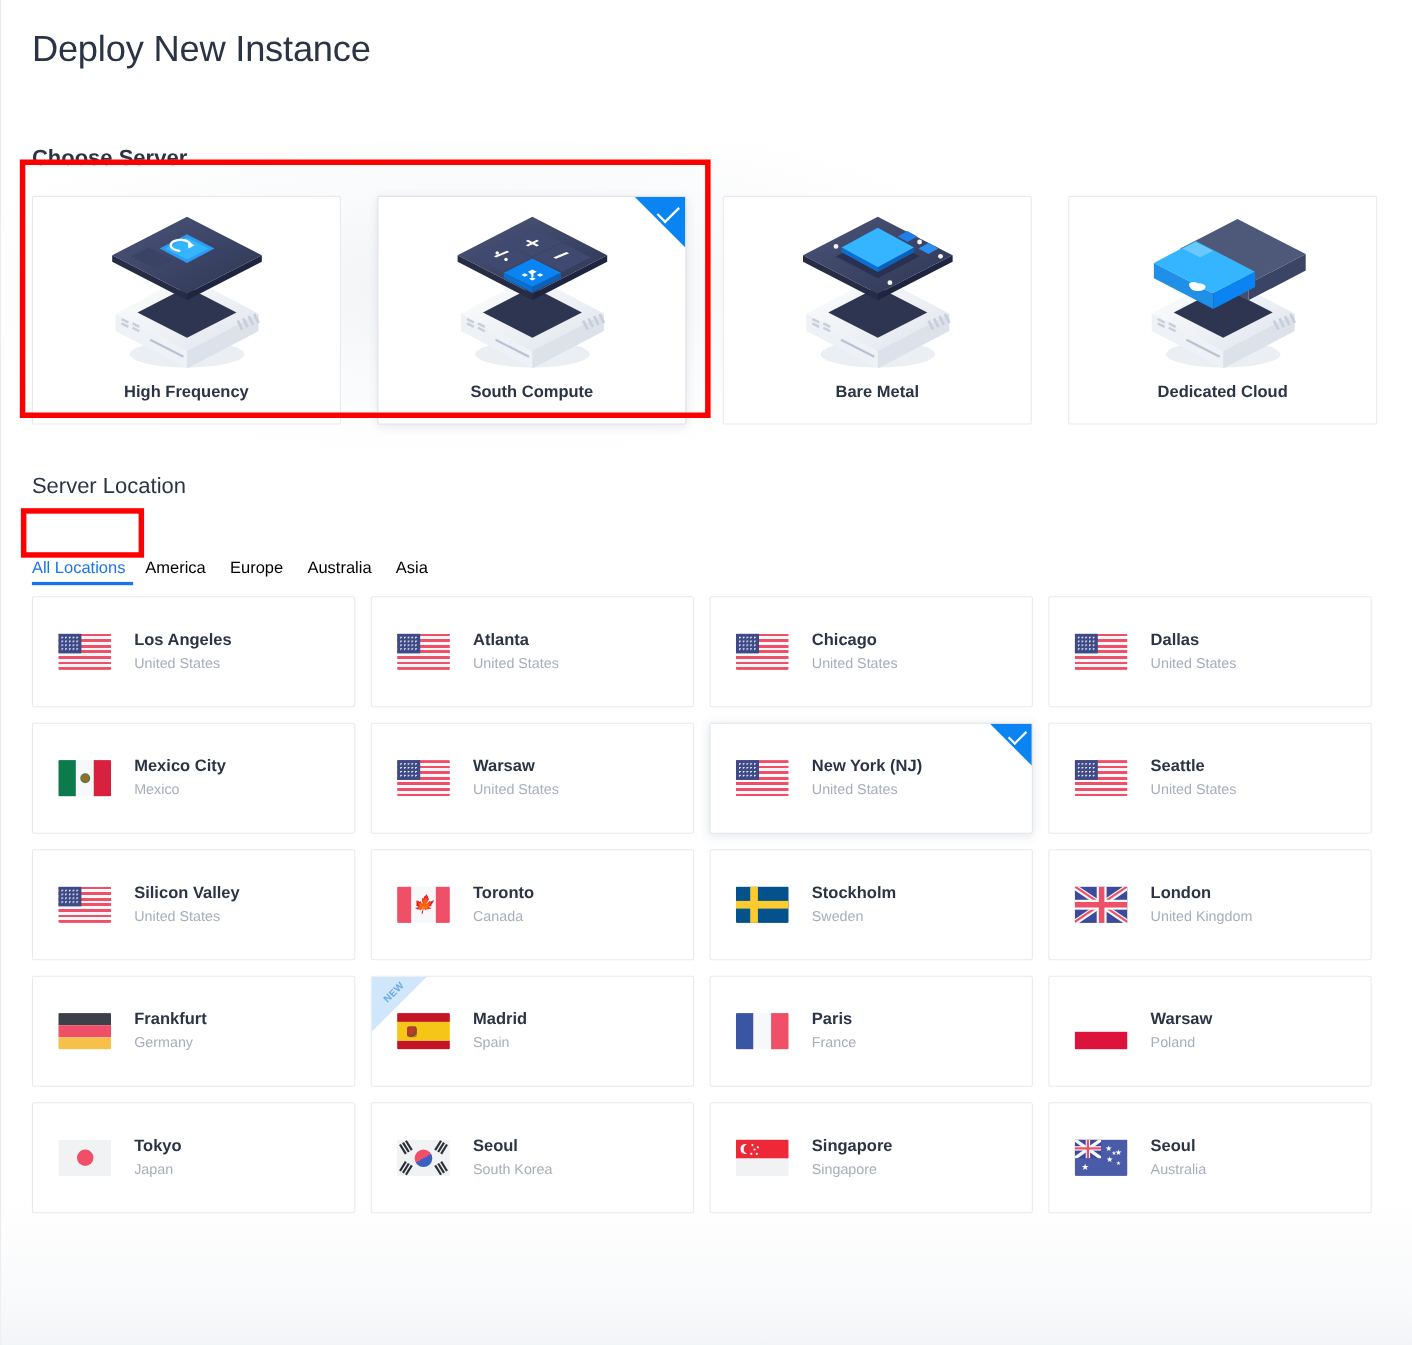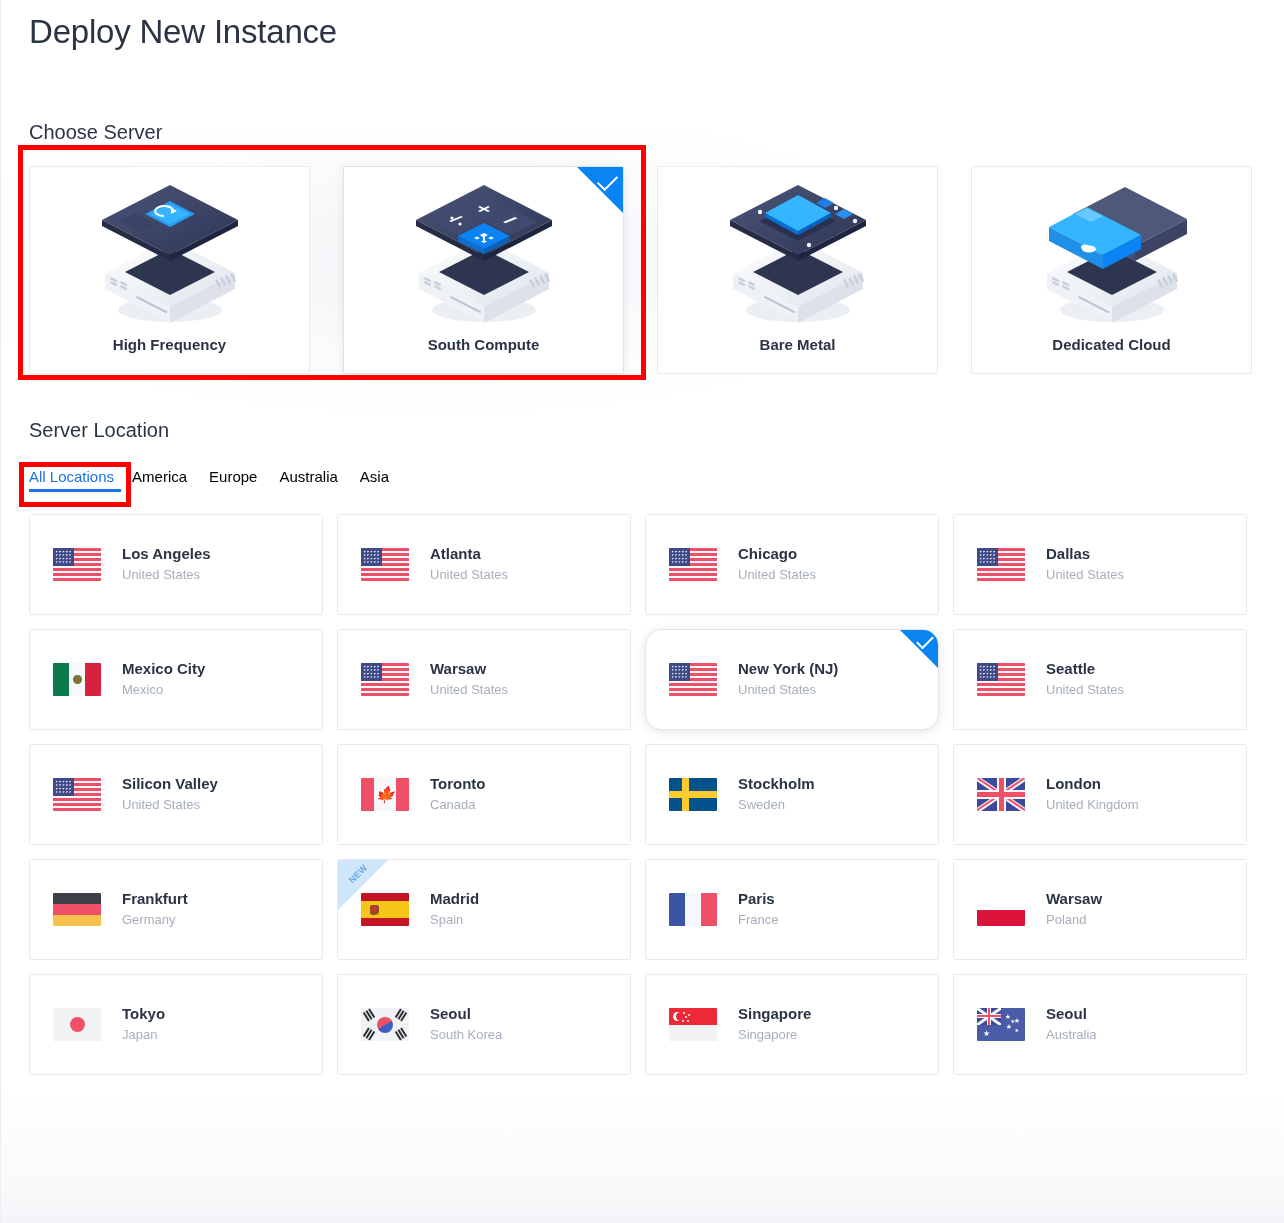--- a/index.html
+++ b/index.html
@@ -16,21 +16,21 @@
   
   .page-edge {
     position: absolute;
     left: 0; top: 0; bottom: 0;
     width: 1px;
     background: #e9ecef;
   }
 
   .page {
     position: relative;
-    padding: 0 0 0 29px;
+    padding: 12px 0 0 29px;
   }
 
   
   .bg-wash {
     position: absolute;
     left: 0; top: 130px;
     width: 1284px; height: 300px;
     background: radial-gradient(ellipse 700px 220px at 430px 130px, rgba(235,238,242,0.70) 0%, rgba(243,245,248,0.38) 45%, rgba(255,255,255,0) 72%);
     pointer-events: none;
   }
@@ -48,21 +48,21 @@
     font-weight: 400;
     color: #2b3445;
     letter-spacing: -0.2px;
     padding-top: 13px;
   }
   .section-title {
     font-size: 20px;
     font-weight: 400;
     color: #2b3445;
   }
-  #choose-server-title { margin-top: 70px; }
+  #choose-server-title { margin-top: 70px; font-weight: bold; }
   #server-location-title { margin-top: 45px; }
 
   
   .annotation-box {
     position: absolute;
     border: 5px solid #ff0000;
     pointer-events: none;
     z-index: 30;
   }
   #annot-server { left: 18px; top: 145px; width: 628px; height: 235px; }
@@ -139,55 +139,54 @@
     z-index: 10;
   }
   .tab {
     font-size: 15px;
     color: #000000;
     padding: 4px 22px 11px 0;
     cursor: pointer;
     position: relative;
     white-space: nowrap;
   }
-  .tab:first-child { padding-right: 18px; }
+  .tab:first-child { padding-right: 18px; margin-top: 28px; }
   .tab.active { color: #1a73e8; }
   .tab.active::after {
     content: "";
     position: absolute;
     left: 0; bottom: 4px;
     width: 92px; height: 3px;
     background: #1a73e8;
   }
 
   
   .loc-grid {
     display: grid;
     grid-template-columns: repeat(4, 294px);
     gap: 14px 14px;
-    margin-top: 18px;
+    margin-top: 6px;
     position: relative;
     z-index: 10;
   }
   .loc-card {
     height: 101px;
     background: #ffffff;
     border: 1px solid #e8eaee;
     border-radius: 2px;
     display: flex;
     align-items: center;
     padding-left: 23px;
     position: relative;
     overflow: hidden;
     cursor: pointer;
   }
   .loc-card.selected {
     border-color: #e2e5ea;
     box-shadow: 0 2px 10px rgba(40,60,90,0.13);
-    border-radius: 16px;
   }
   .loc-card .corner-select { width: 38px; height: 38px; }
   .loc-card .corner-select .tri {
     border-top-width: 38px;
     border-left-width: 38px;
   }
   .loc-card .corner-select .chk {
     top: 6px; right: 5px; width: 16px; height: 9px;
     border-left-width: 2.5px; border-bottom-width: 2.5px;
   }

